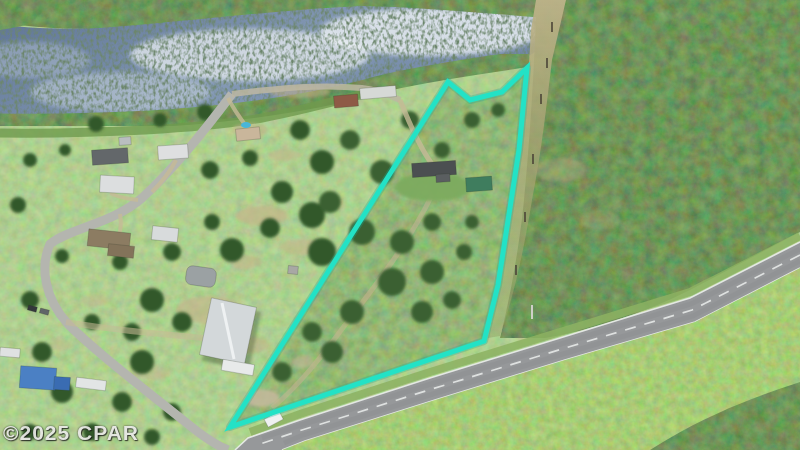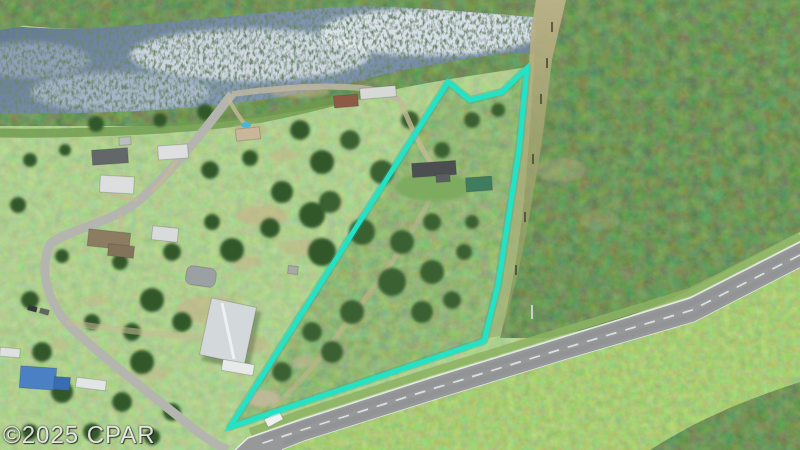--- a/index.html
+++ b/index.html
@@ -1,19 +1,19 @@
 <!DOCTYPE html>
 <html><head>
 <meta charset="utf-8">
 <style>
   html,body{margin:0;padding:0;background:#111;}
   .stage{position:relative;width:800px;height:450px;overflow:hidden;background:#6c9a4c;
          font-family:"Liberation Sans",sans-serif;}
   .stage svg{position:absolute;left:0;top:0;}
-  .watermark{position:absolute;left:3px;top:421px;font-size:24px;font-weight:normal;
+  .watermark{position:absolute;left:3px;top:421px;font-size:21px;font-weight:bold;
              letter-spacing:1px;color:#e9e9e7;opacity:.92;
              text-shadow:0 0 2px rgba(20,20,20,.9),1px 1px 1px rgba(20,20,20,.8);
              user-select:none;}
 </style>
 </head>
 <body>
 
 <div class="stage">
 <svg width="800" height="450" viewBox="0 0 800 450">
   <defs>

